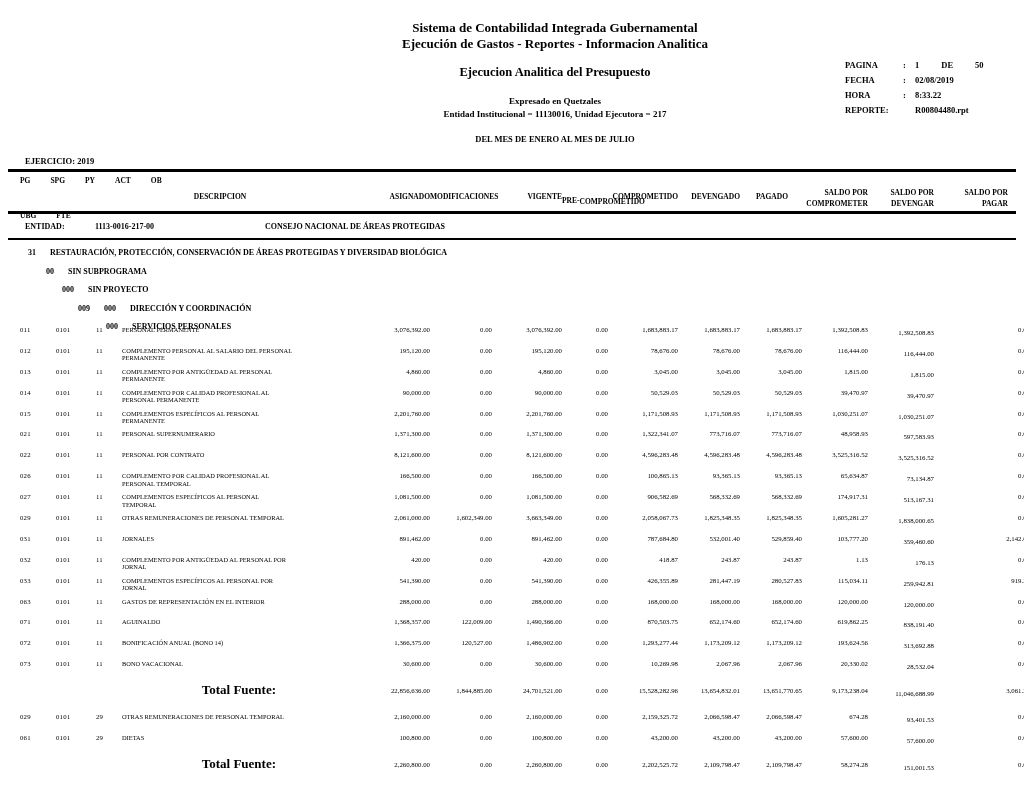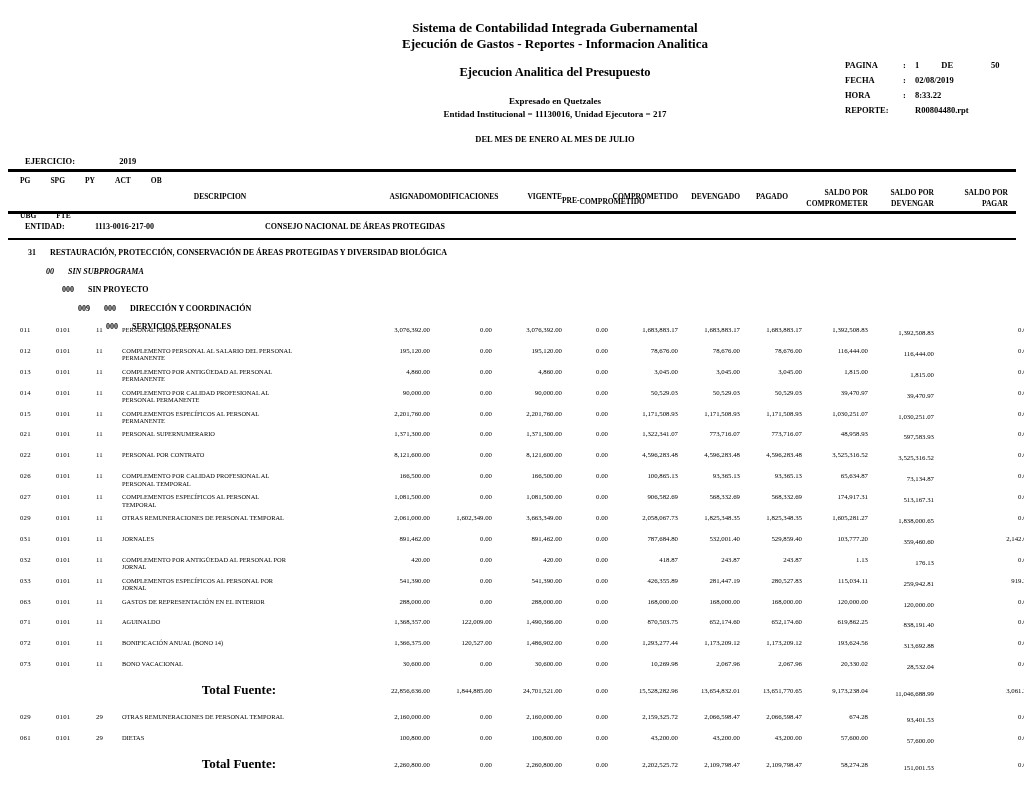--- a/index.html
+++ b/index.html
@@ -19,25 +19,25 @@
   .t5{font-size:9px;line-height:11px;margin-top:2px;}
   .t6{font-size:8.5px;line-height:10px;margin-top:14px;}
 
   
   .meta{position:absolute;top:58px;left:845px;font-size:8.5px;font-weight:bold;line-height:15px;}
   .meta .mrow{display:flex;}
   .meta .mlab{width:58px;}
   .meta .mcolon{width:12px;}
   .meta .mval{white-space:nowrap;}
   .meta .mde{display:inline-block;margin-left:22px;}
-  .meta .mtot{display:inline-block;margin-left:38px;}
+  .meta .mtot{display:inline-block;margin-left:22px;}
 
   
   .ejercicio{position:absolute;top:156px;left:25px;font-size:8.5px;font-weight:bold;}
-  .ejercicio .ev{margin-left:42px;}
+  .ejercicio .ev{}
   .rule-thick{position:absolute;left:8px;right:8px;height:3px;background:#000;}
   .rule-thin{position:absolute;left:8px;right:8px;height:1.5px;background:#000;}
 
   
   .grid{display:grid;grid-template-columns:36px 40px 26px 196px 112px 62px 70px 46px 70px 62px 62px 66px 66px 96px;}
   .thead{position:absolute;top:176px;left:20px;width:1014px;font-size:7.5px;font-weight:bold;line-height:9px;}
   .thead .c{text-align:right;}
   .thead .codes1{grid-column:1/5;display:flex;gap:20px;text-align:left;}
   .thead .desc{grid-column:4/5;text-align:center;}
   .thead .two{display:flex;flex-direction:column;align-items:flex-end;}
@@ -157,21 +157,21 @@
   <div class="rule-thin" style="top:238px"></div>
 
   <div class="hier" id="hier">
     <div class="hline" style="padding-left: 28px;">
       <span class="hcodes" style="display: inline-flex; gap: 14px;">
           <span>31</span>
         </span>
       <span class="hlabel">RESTAURACIÓN, PROTECCIÓN, CONSERVACIÓN DE ÁREAS PROTEGIDAS Y DIVERSIDAD BIOLÓGICA</span>
     </div>
 
-    <div class="hline" style="padding-left: 46px; font-style: italic;">
+    <div class="hline" style="padding-left: 46px;">
       <span class="hcodes" style="display: inline-flex; gap: 14px;">
           <span>00</span>
         </span>
       <span class="hlabel">SIN SUBPROGRAMA</span>
     </div>
 
     <div class="hline" style="padding-left: 62px;">
       <span class="hcodes" style="display: inline-flex; gap: 14px;">
           <span>000</span>
         </span>

